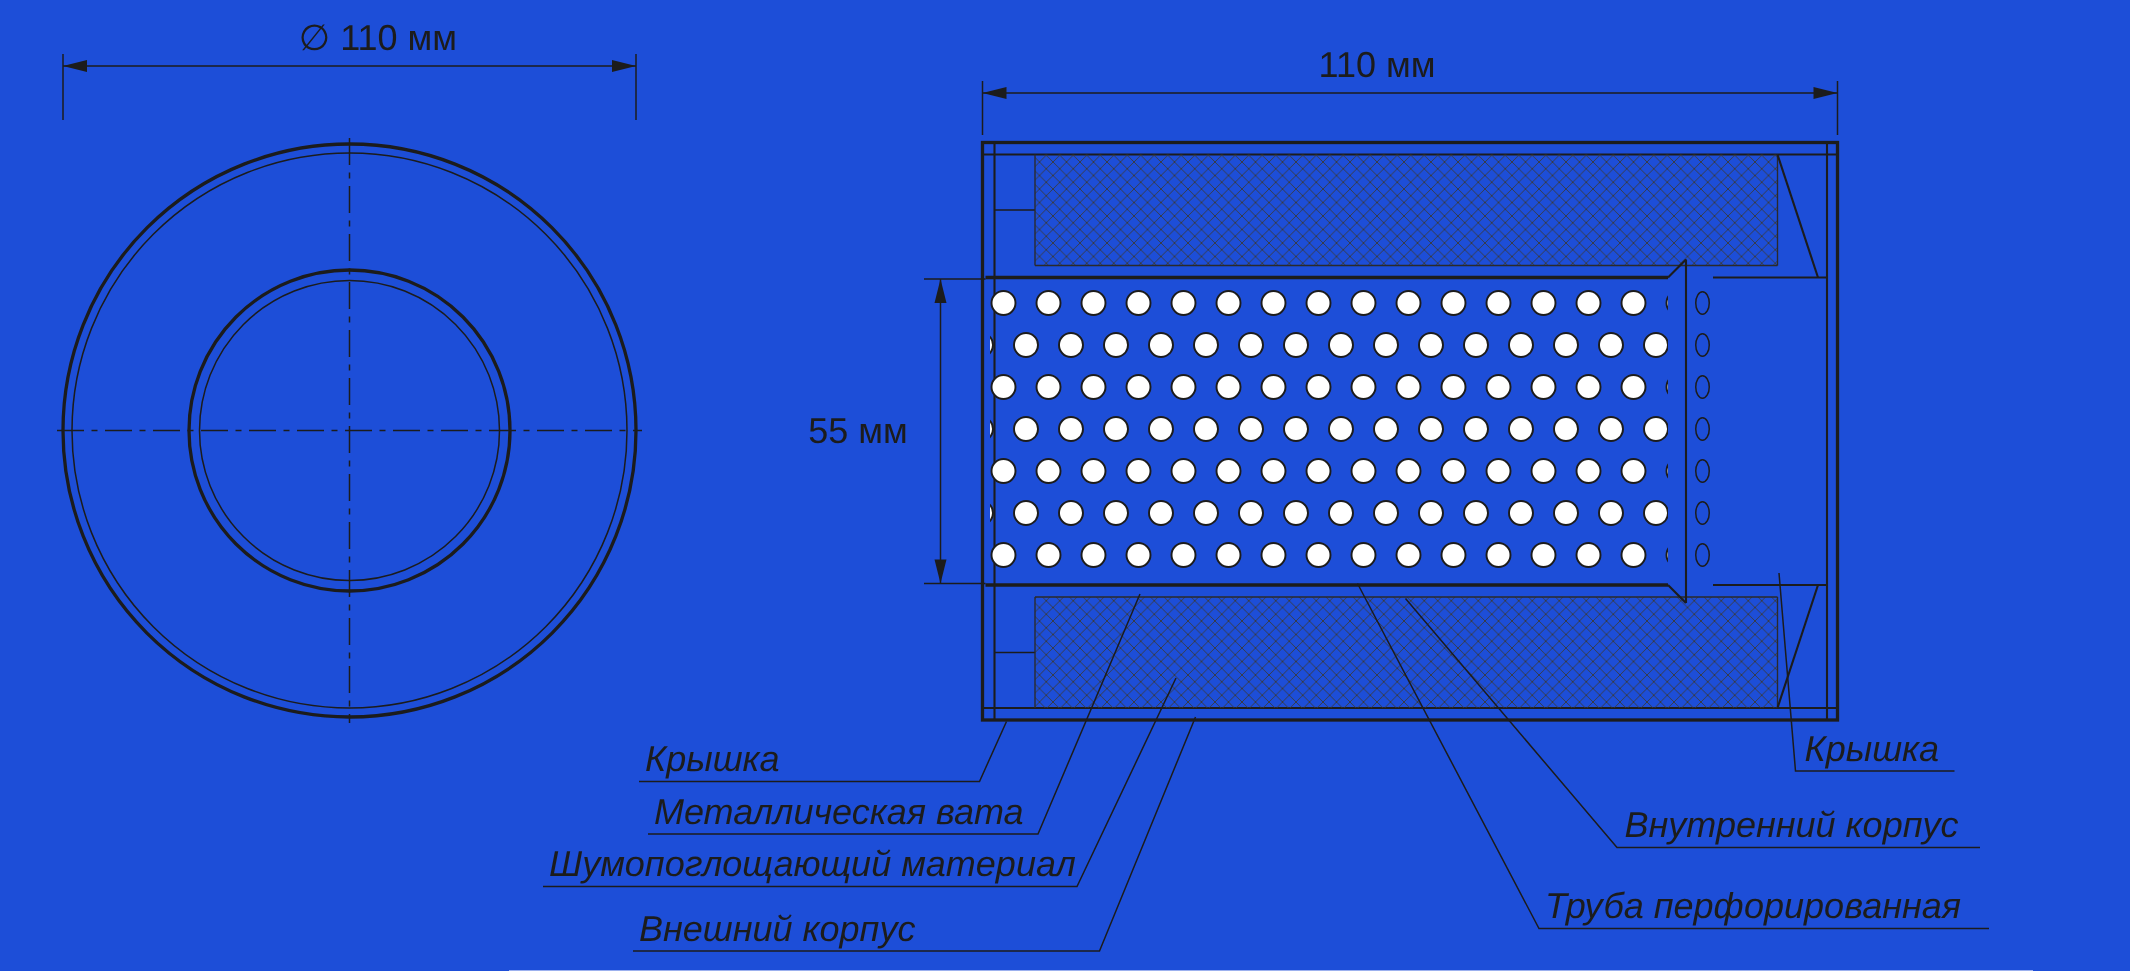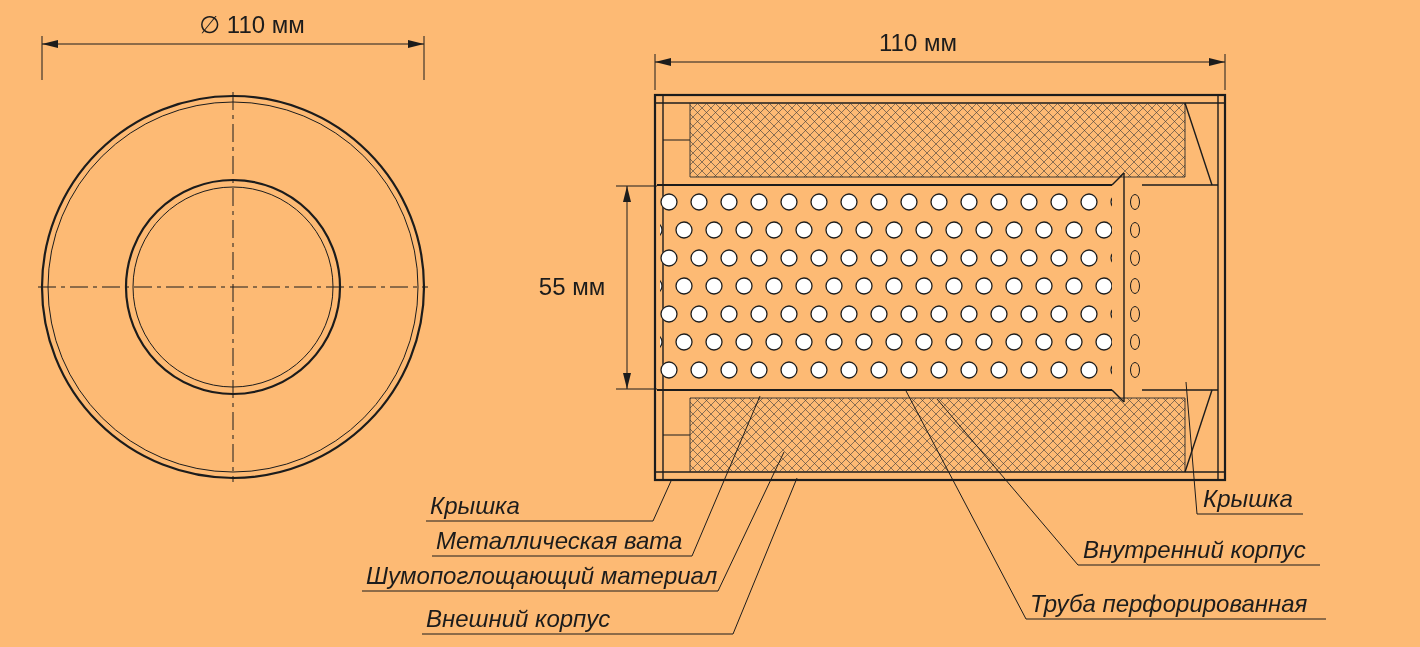--- a/index.html
+++ b/index.html
@@ -1,16 +1,16 @@
 <!DOCTYPE html>
 <html><head>
 <meta charset="utf-8">
 <style>
   html, body { margin: 0; padding: 0; background: #ffffff; }
-  .stage { width: 1420px; height: 647px; position: relative; background: #fdba74; }
+  .stage { width: 1420px; height: 647px; position: relative; background: #1d4ed8; }
   svg { display: block; }
   .ln-thick { stroke: #1c1c1c; stroke-width: 2.2; fill: none; }
   .ln-med   { stroke: #1c1c1c; stroke-width: 1.4; fill: none; }
   .ln-thin  { stroke: #1c1c1c; stroke-width: 1;   fill: none; }
   .ln-hair  { stroke: #2a2a2a; stroke-width: 0.9; fill: none; }
   .center-line { stroke: #1c1c1c; stroke-width: 1; fill: none; stroke-dasharray: 18 5 4 5; }
   .arrow { fill: #1c1c1c; stroke: none; }
   .dim-text { font-family: "Liberation Sans", sans-serif; font-size: 24px; fill: #1c1c1c; }
   .callout-text { font-family: "Liberation Sans", sans-serif; font-size: 24px; font-style: italic; fill: #1c1c1c; }
 </style>

